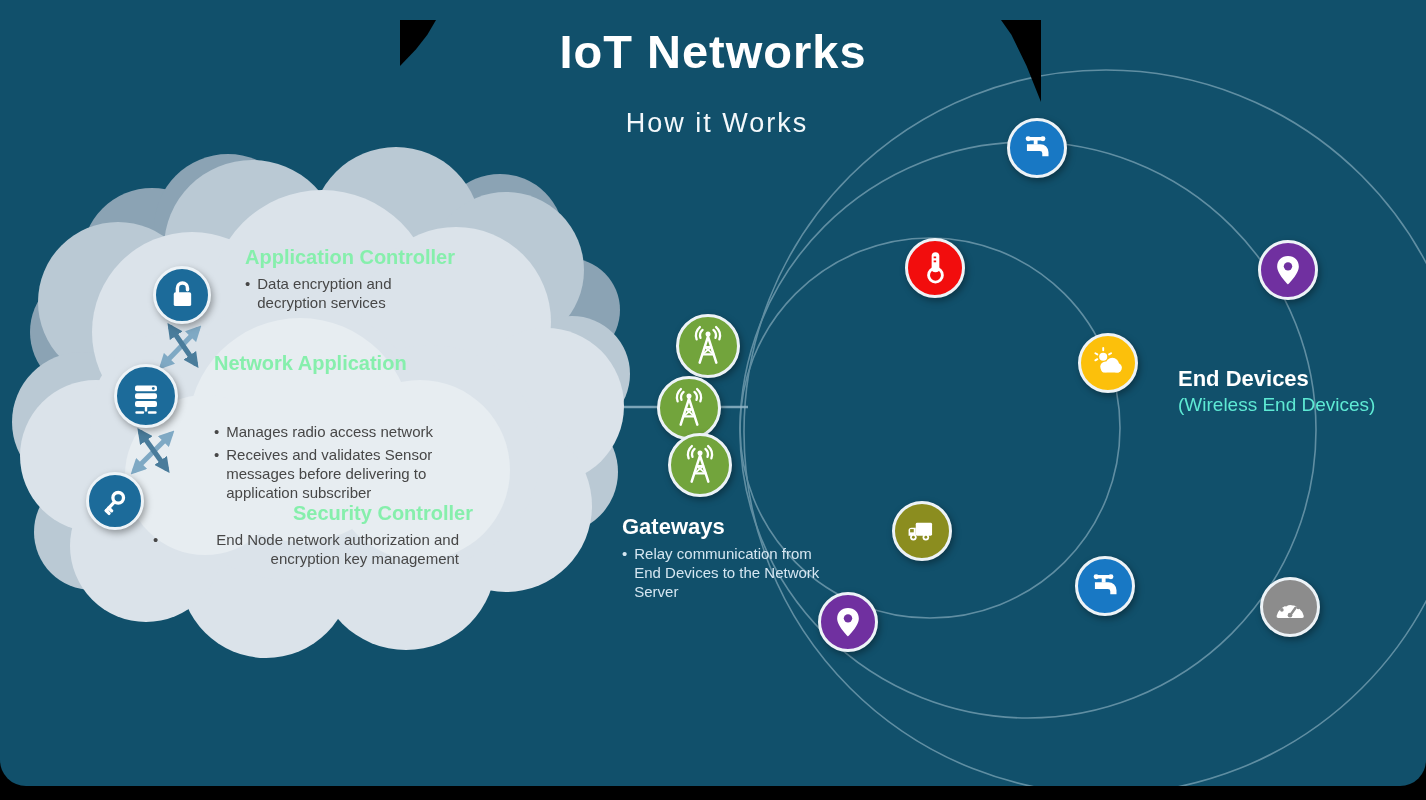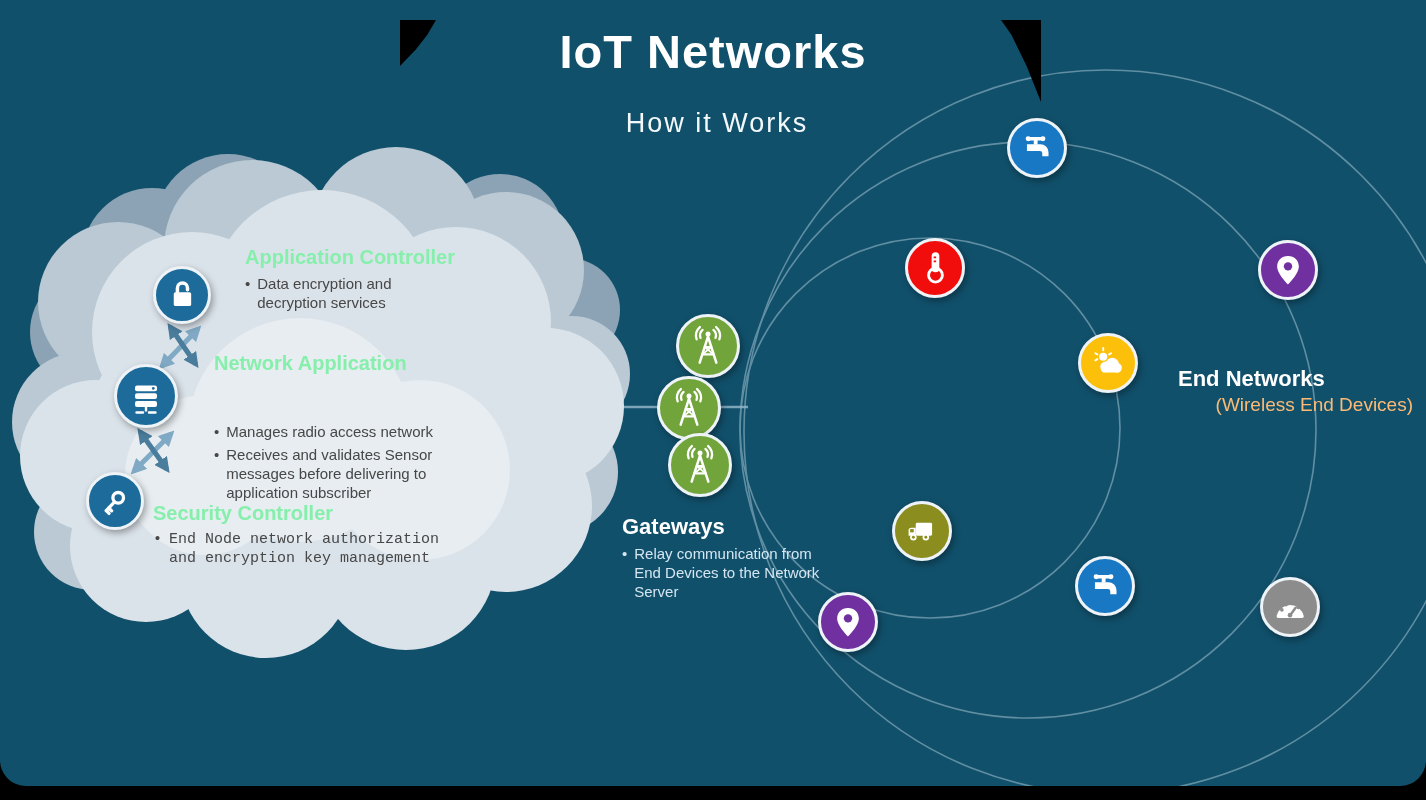--- a/index.html
+++ b/index.html
@@ -12,21 +12,21 @@
          font-size:47px;font-weight:700;color:#ffffff;letter-spacing:1px;z-index:2;}
   .subtitle{position:absolute;left:0;right:0;top:108px;text-align:center;
          font-size:27px;font-weight:400;color:#f3f8fb;letter-spacing:2px;z-index:2;padding-left:8px;}
   .wedge{position:absolute;z-index:3;}
   .badge{position:absolute;border-radius:50%;border:3px solid #edf3f7;
          box-shadow:2px 3px 7px rgba(0,0,0,.35);
          display:flex;align-items:center;justify-content:center;z-index:2;box-sizing:content-box;}
   .badge svg{display:block;}
   .h-dark{font-size:20px;font-weight:700;color:#86efac;line-height:1.15;}
   .h-light{font-size:22px;font-weight:700;color:#ffffff;line-height:1.15;}
-  .sub-light{font-size:19px;color:#fdba74;line-height:1.2;text-align:right;}
+  .sub-light{font-size:19px;color:#5eead4;line-height:1.2;}
   .blist{margin-top:6px;}
   .bullet{display:flex;align-items:flex-start;margin-bottom:4px;
           font-size:15px;line-height:1.26;}
   .bullet::before{content:"\2022";margin-right:7px;}
   .bullet.dark{color:#474747;}
   .bullet.light{color:#d5e6f1;}
   .tblock{position:absolute;z-index:2;}
 </style>
 </head>
 <body>
@@ -279,38 +279,38 @@
     <div class="blist" style="width:256px;margin-top:48px;">
       <div class="bullet dark">
           <span>Manages radio access network</span>
         </div>
       <div class="bullet dark">
           <span>Receives and validates Sensor messages before delivering to application subscriber</span>
         </div>
     </div>
   </div>
 
-  <div class="tblock" style="left:153px;top:502px;width:320px;">
+  <div class="tblock" style="left:153px;top:502px;width:320px;text-align:right;">
     <div class="h-dark">Security Controller</div>
-    <div class="blist" style="width:306px;font-family:Liberation Mono, monospace;">
+    <div class="blist" style="width:306px;">
       <div class="bullet dark">
           <span>End Node network authorization and encryption key management</span>
         </div>
     </div>
   </div>
 
   <div class="tblock" style="left:580px;top:514px;width:215px;margin-left:42px;">
     <div class="h-light">Gateways</div>
     <div class="blist" style="width:200px;">
       <div class="bullet light">
           <span>Relay communication from End Devices to the Network Server</span>
         </div>
     </div>
   </div>
 
   <div class="tblock" style="left:1178px;top:366px;width:235px;">
-    <div class="h-light">End Networks</div>
+    <div class="h-light">End Devices</div>
     <div class="sub-light" style="margin-top:3px;">(Wireless End Devices)</div>
   </div>
 
 </div>
 
 <div style="position:absolute;left:0;top:786px;width:1426px;height:14px;background:#000;"></div>
 
 </body></html>

